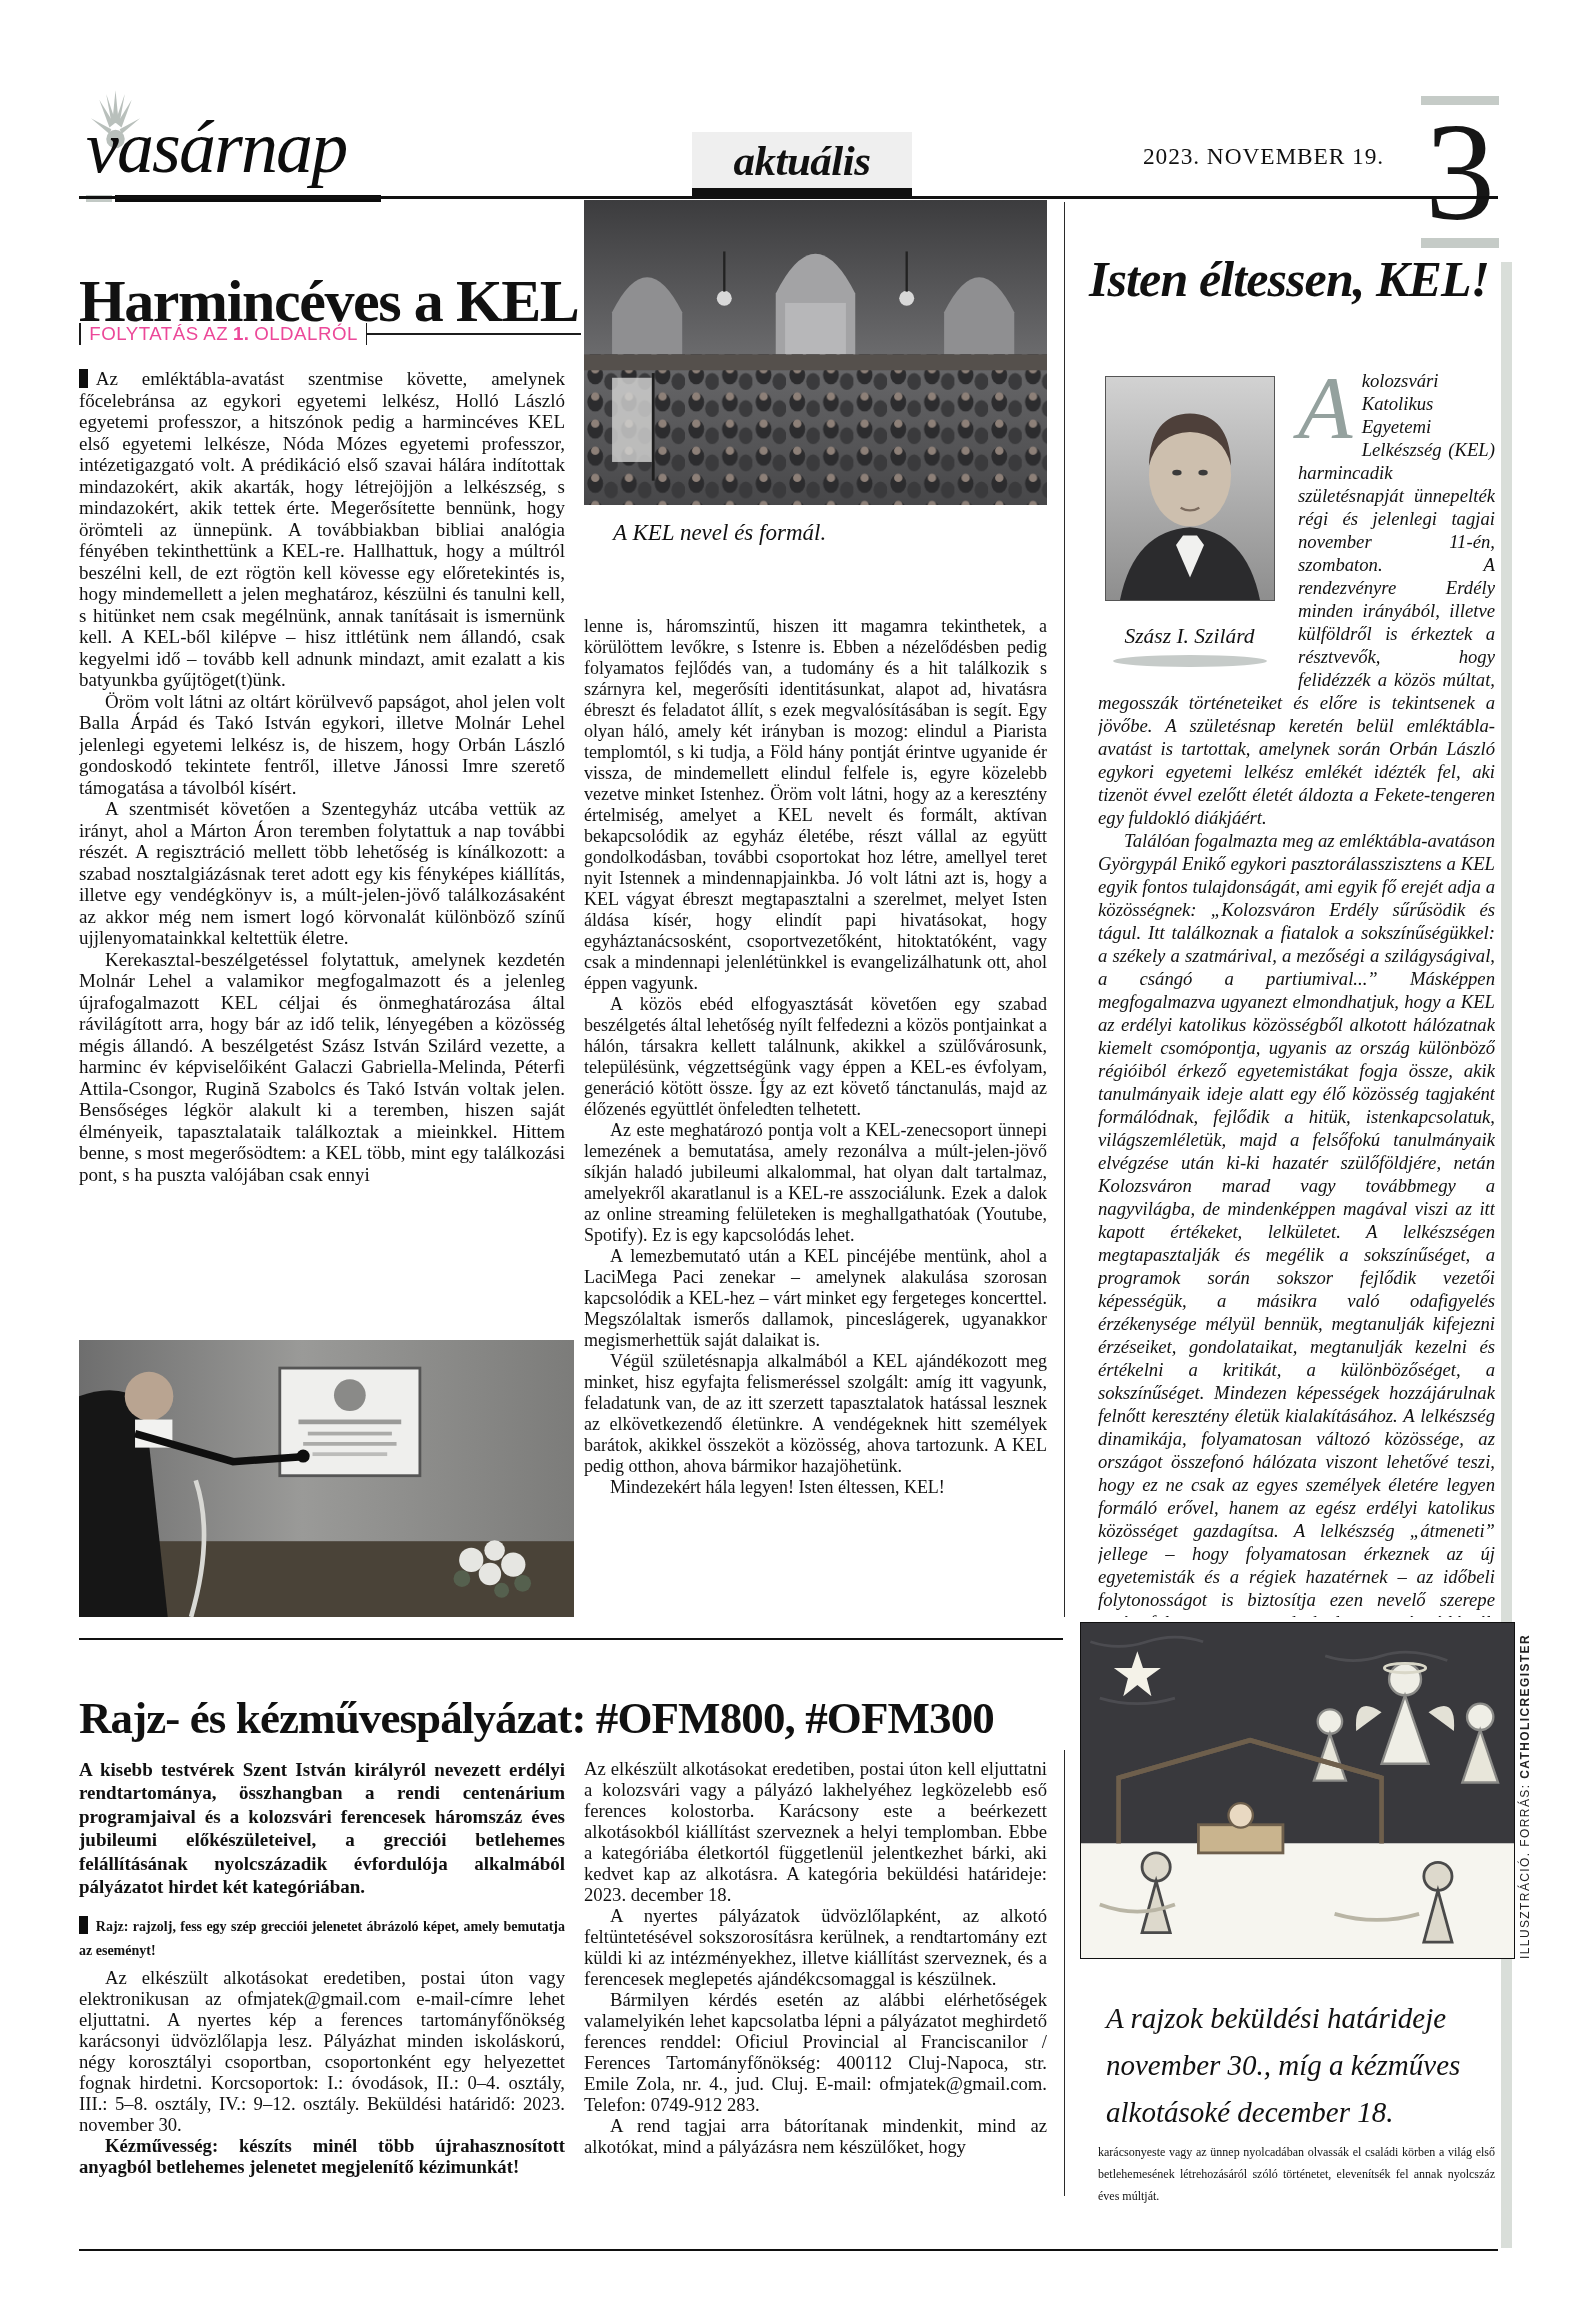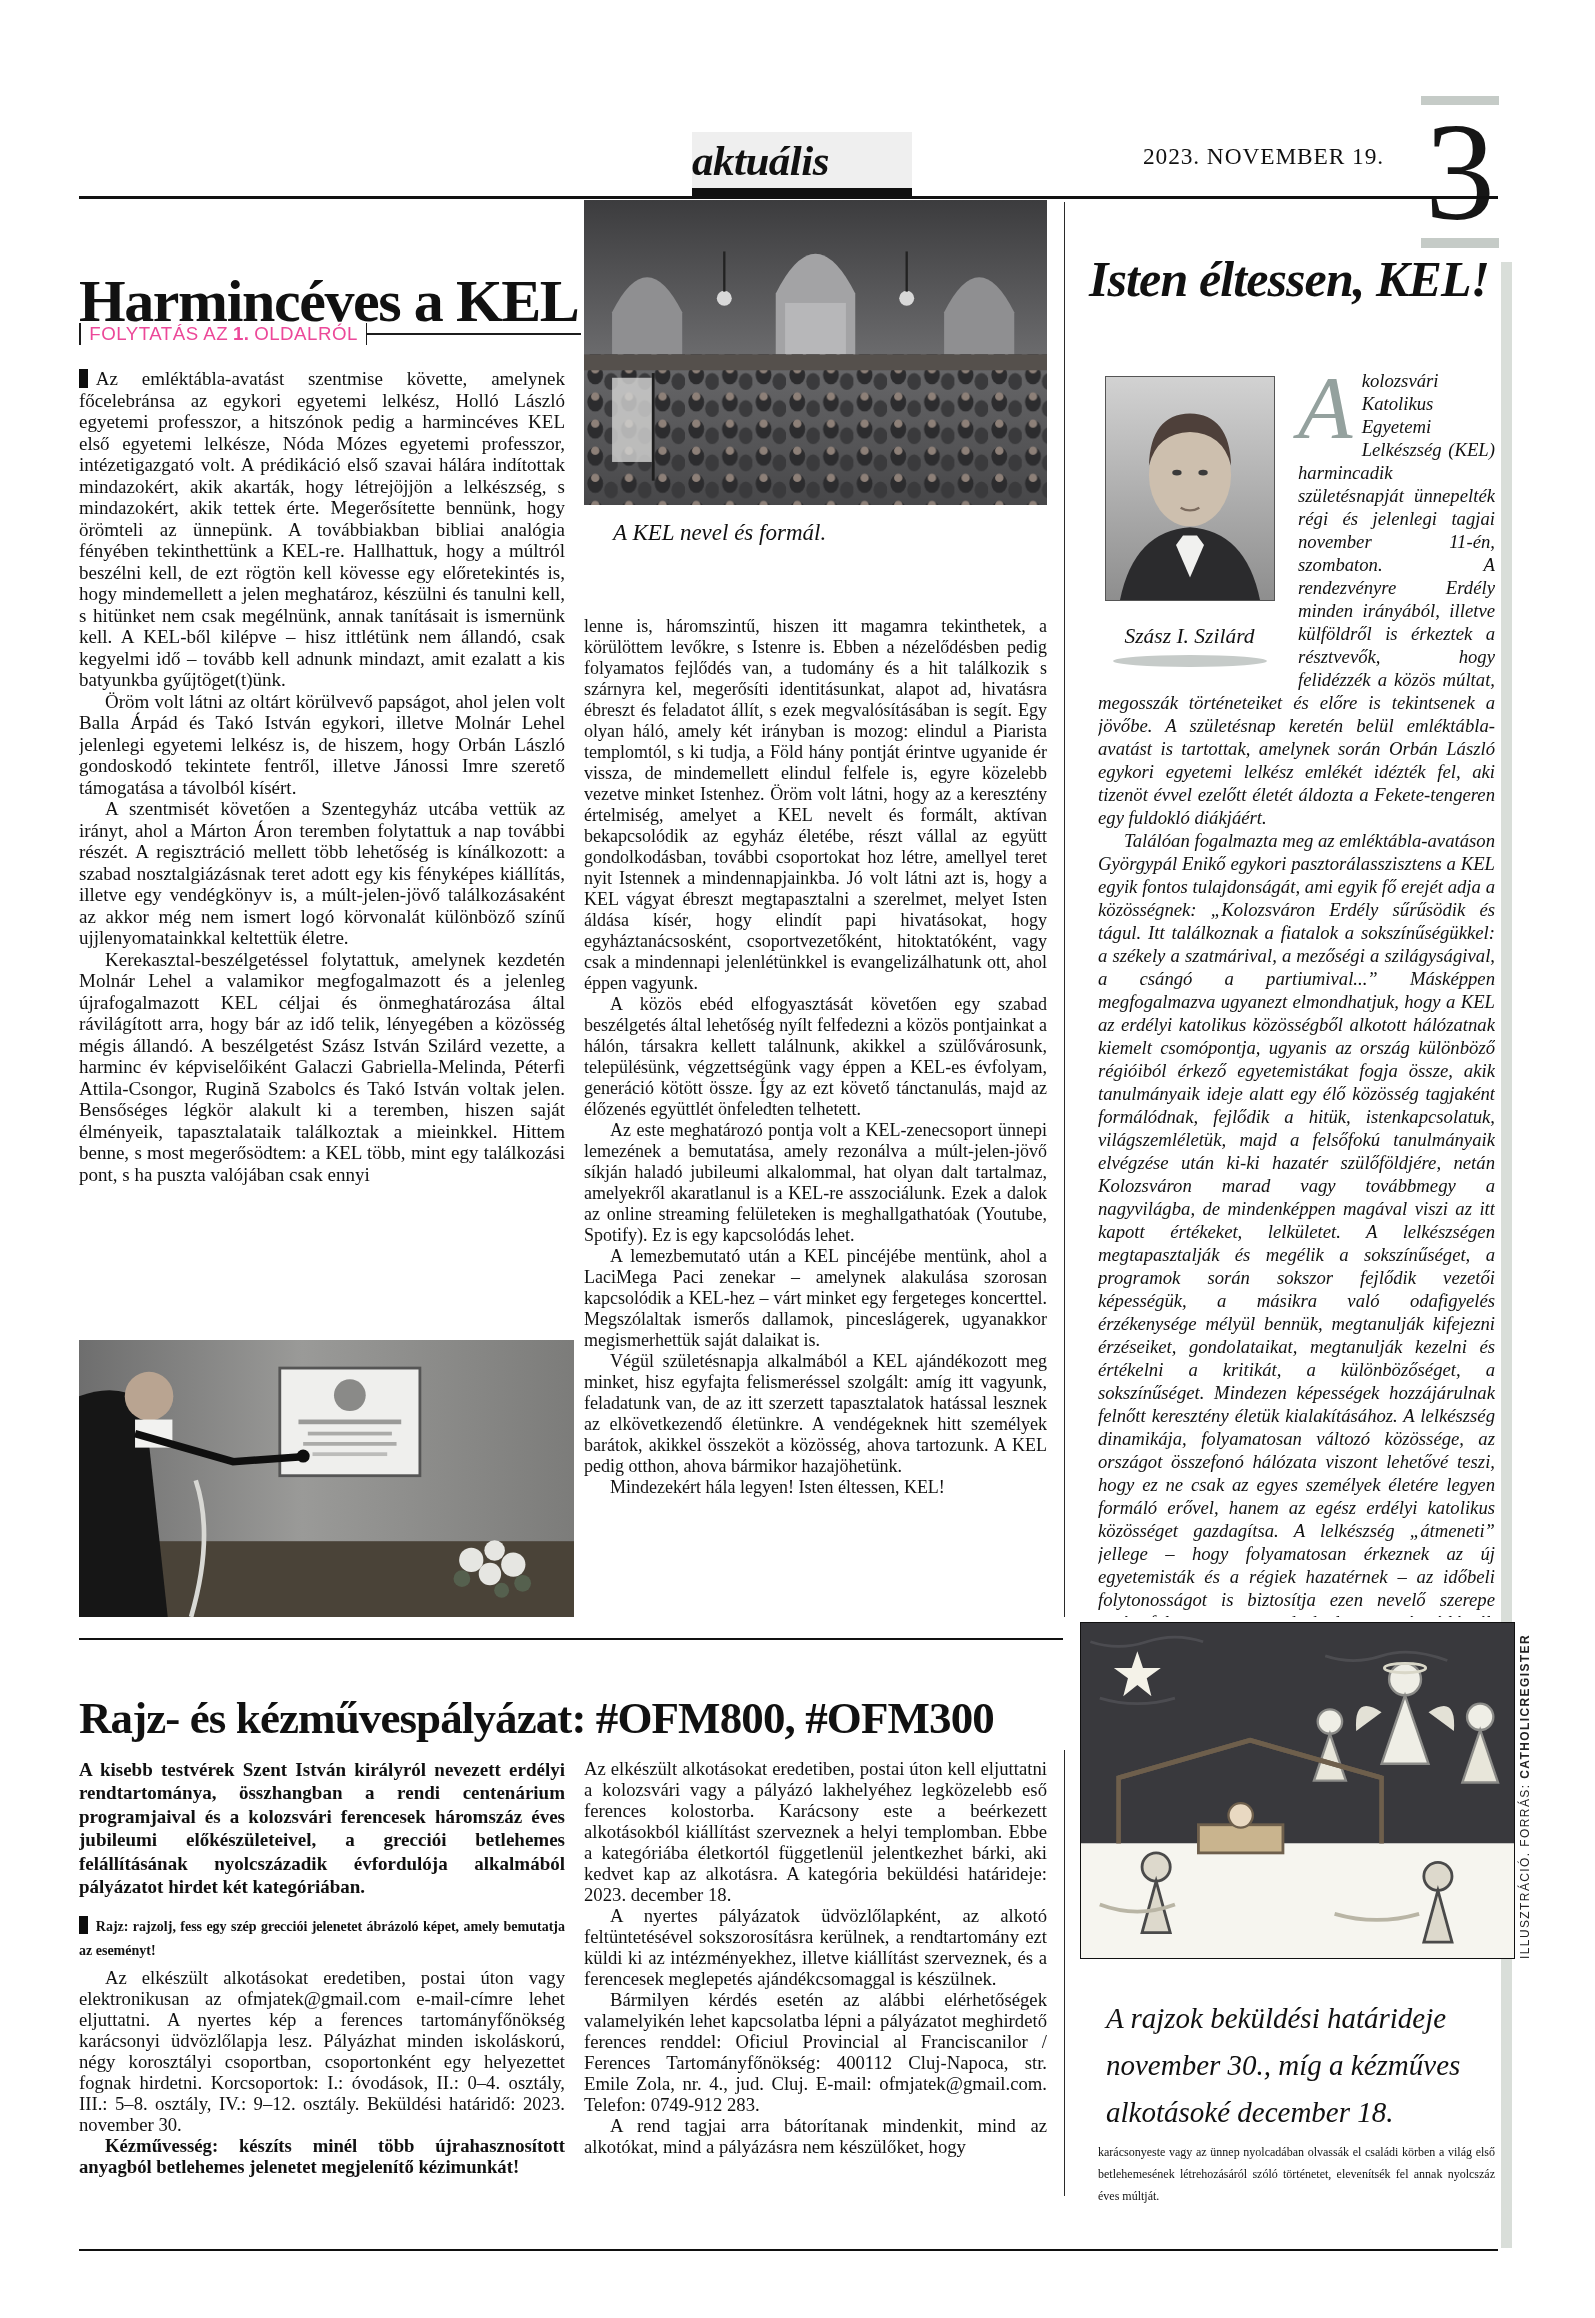--- a/index.html
+++ b/index.html
@@ -7,21 +7,21 @@
         font-family:"Liberation Serif", serif;color:#111;}
   .abs{position:absolute;}
 
   
   #logo{left:86px;top:96px;width:327px;height:112px;}
   #logo-text{left:0;top:14px;font-style:italic;font-size:74px;line-height:1;letter-spacing:-1.9px;color:#0d0d0d;}
   #logo-bar-black{left:29px;top:99px;width:266px;height:7px;background:#0d0d0d;}
   #logo-bar-gray{left:0;top:99px;width:26px;height:7px;background:#c2c9c5;}
   #sunburst{left:3.7px;top:-5.6px;}
   #section-box{left:692px;top:132px;width:220px;height:56px;background:#efefef;
-               display:flex;align-items:center;justify-content:flex-start;}
+               display:flex;align-items:center;justify-content:center;}
   #section-label{font-style:italic;font-weight:700;font-size:43px;letter-spacing:-0.5px;}
   #section-underline{left:692px;top:188px;width:220px;height:7.5px;background:#101010;}
   #issue-date{left:1122px;top:143px;width:262px;text-align:right;font-size:23.4px;letter-spacing:0.9px;}
   #pageno-block{left:1421px;top:96px;width:78px;text-align:center;}
   .pageno-bar{width:78px;height:9.3px;background:#c5cbc7;}
   #page-number{font-size:140px;line-height:0.95;font-weight:400;color:#161616;}
   #header-rule{left:79px;top:196px;width:1419px;height:2.8px;background:#111;}
   #right-accent{left:1501px;top:262px;width:11.2px;height:1986px;background:#d9ded9;}
 
   
@@ -82,20 +82,37 @@
   #drawing-caption{left:1106px;top:1995px;width:393px;font-style:italic;font-size:29px;line-height:47px;}
   #credit{left:1518px;top:1622px;height:337px;writing-mode:vertical-rl;transform:rotate(180deg);
           font-family:"Liberation Sans",sans-serif;font-size:12px;letter-spacing:1.4px;color:#222;}
   #credit b{font-weight:700;}
 </style>
 </head>
 <body>
 
 <div id="page">
 
+  <div class="abs" id="logo">
+    <svg class="abs" id="sunburst" width="51" height="61" viewBox="0 0 110 130">
+      <g fill="#b9c0bc">
+        <circle cx="55" cy="105" r="20"></circle>
+        <polygon points="55,0 62,70 48,70"></polygon>
+        <polygon points="20,20 52,72 42,80"></polygon>
+        <polygon points="90,20 58,72 68,80"></polygon>
+        <polygon points="2,60 46,84 42,94"></polygon>
+        <polygon points="108,60 64,84 68,94"></polygon>
+        <polygon points="35,8 56,70 47,74"></polygon>
+        <polygon points="75,8 54,70 63,74"></polygon>
+      </g>
+    </svg>
+    <div class="abs" id="logo-text">vasárnap</div>
+    <div class="abs" id="logo-bar-gray"></div>
+    <div class="abs" id="logo-bar-black"></div>
+  </div>
 
   <div class="abs" id="section-box">
     <span id="section-label">aktuális</span>
   </div>
   <div class="abs" id="section-underline"></div>
 
   <div class="abs" id="issue-date">2023. NOVEMBER 19.</div>
 
   <div class="abs" id="pageno-block">
     <div class="pageno-bar"></div>

